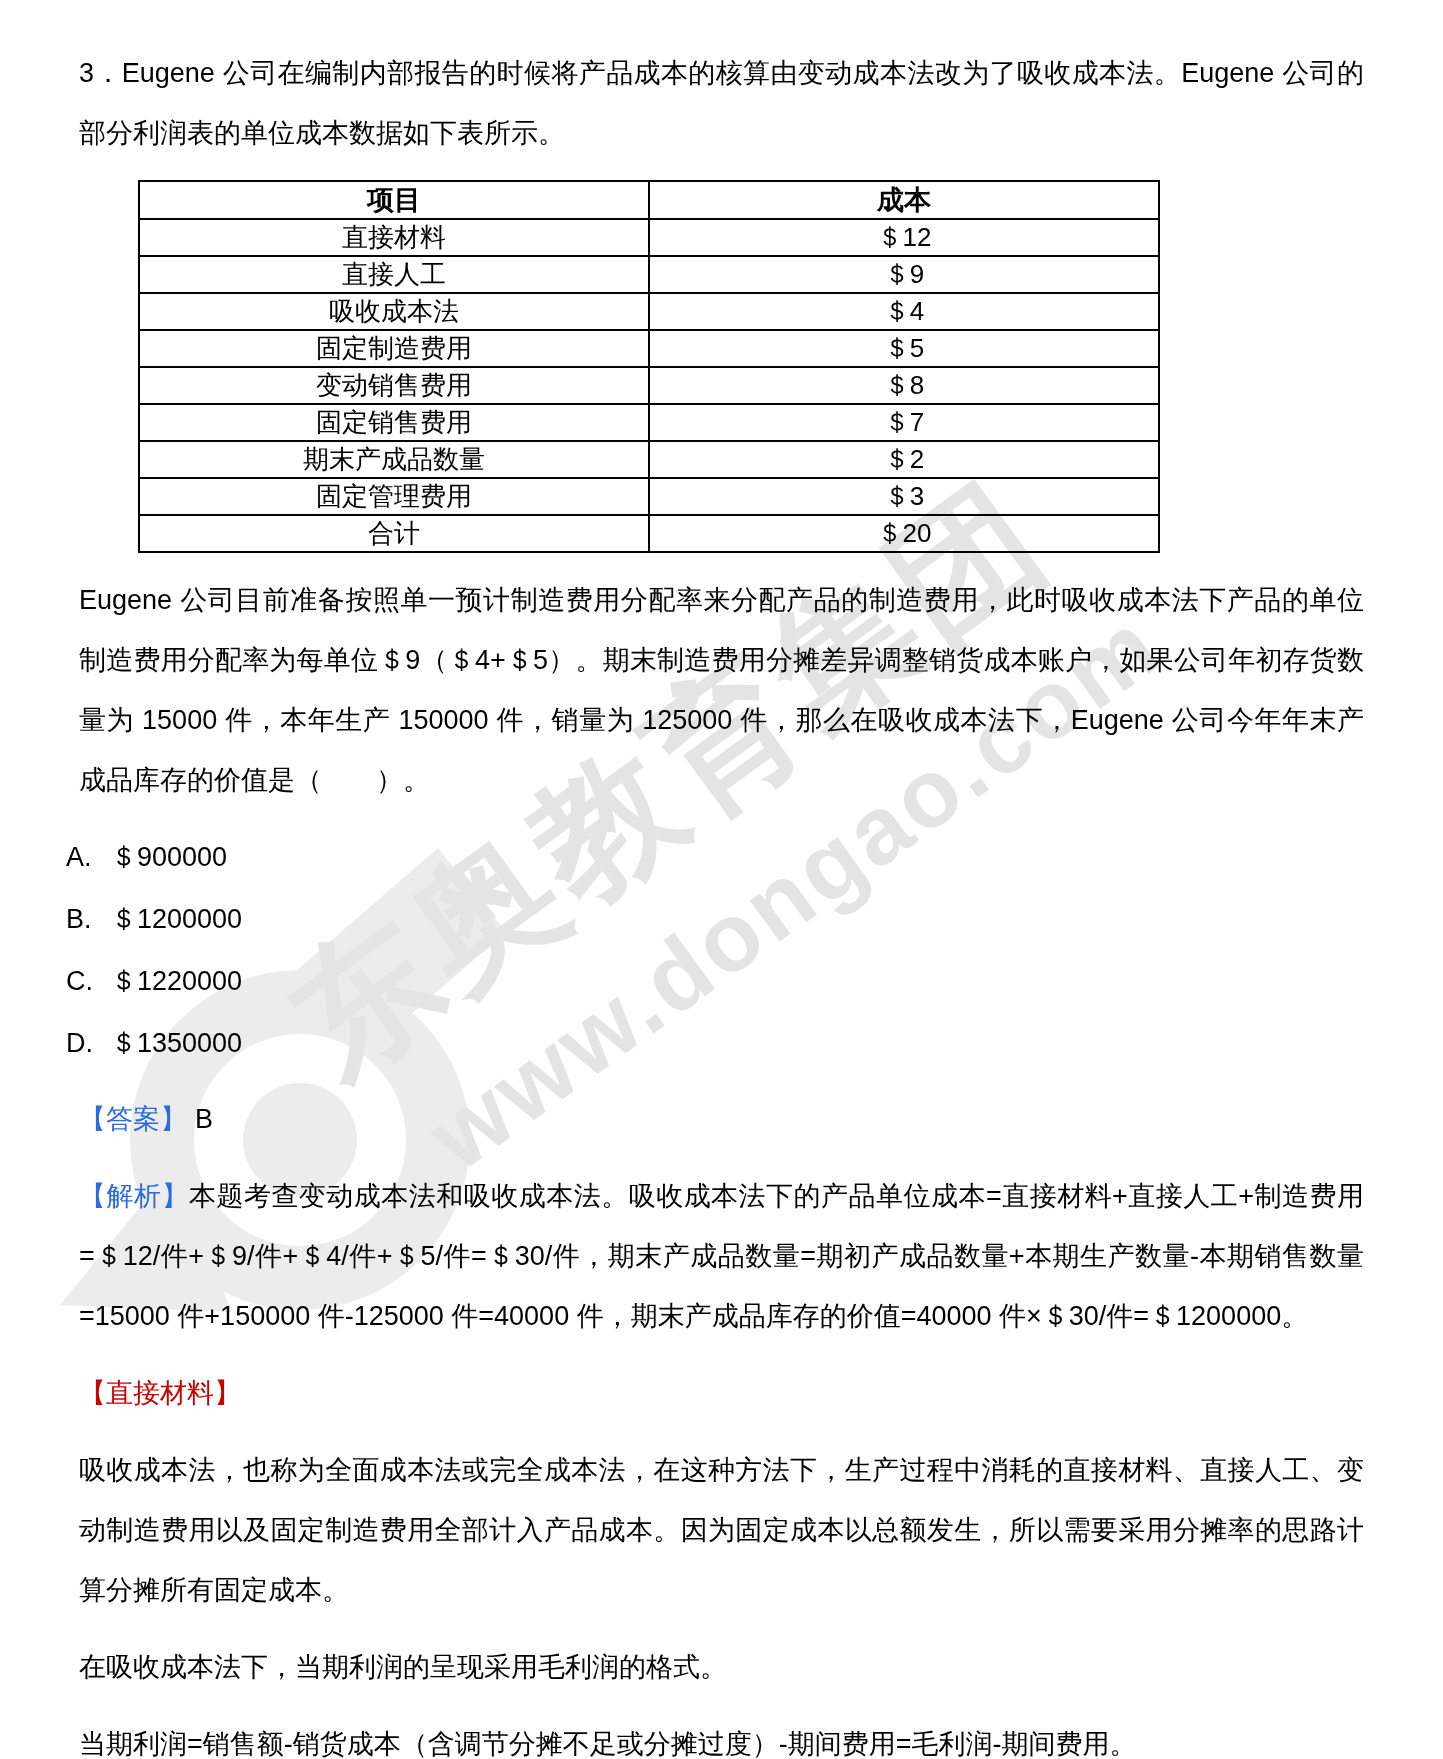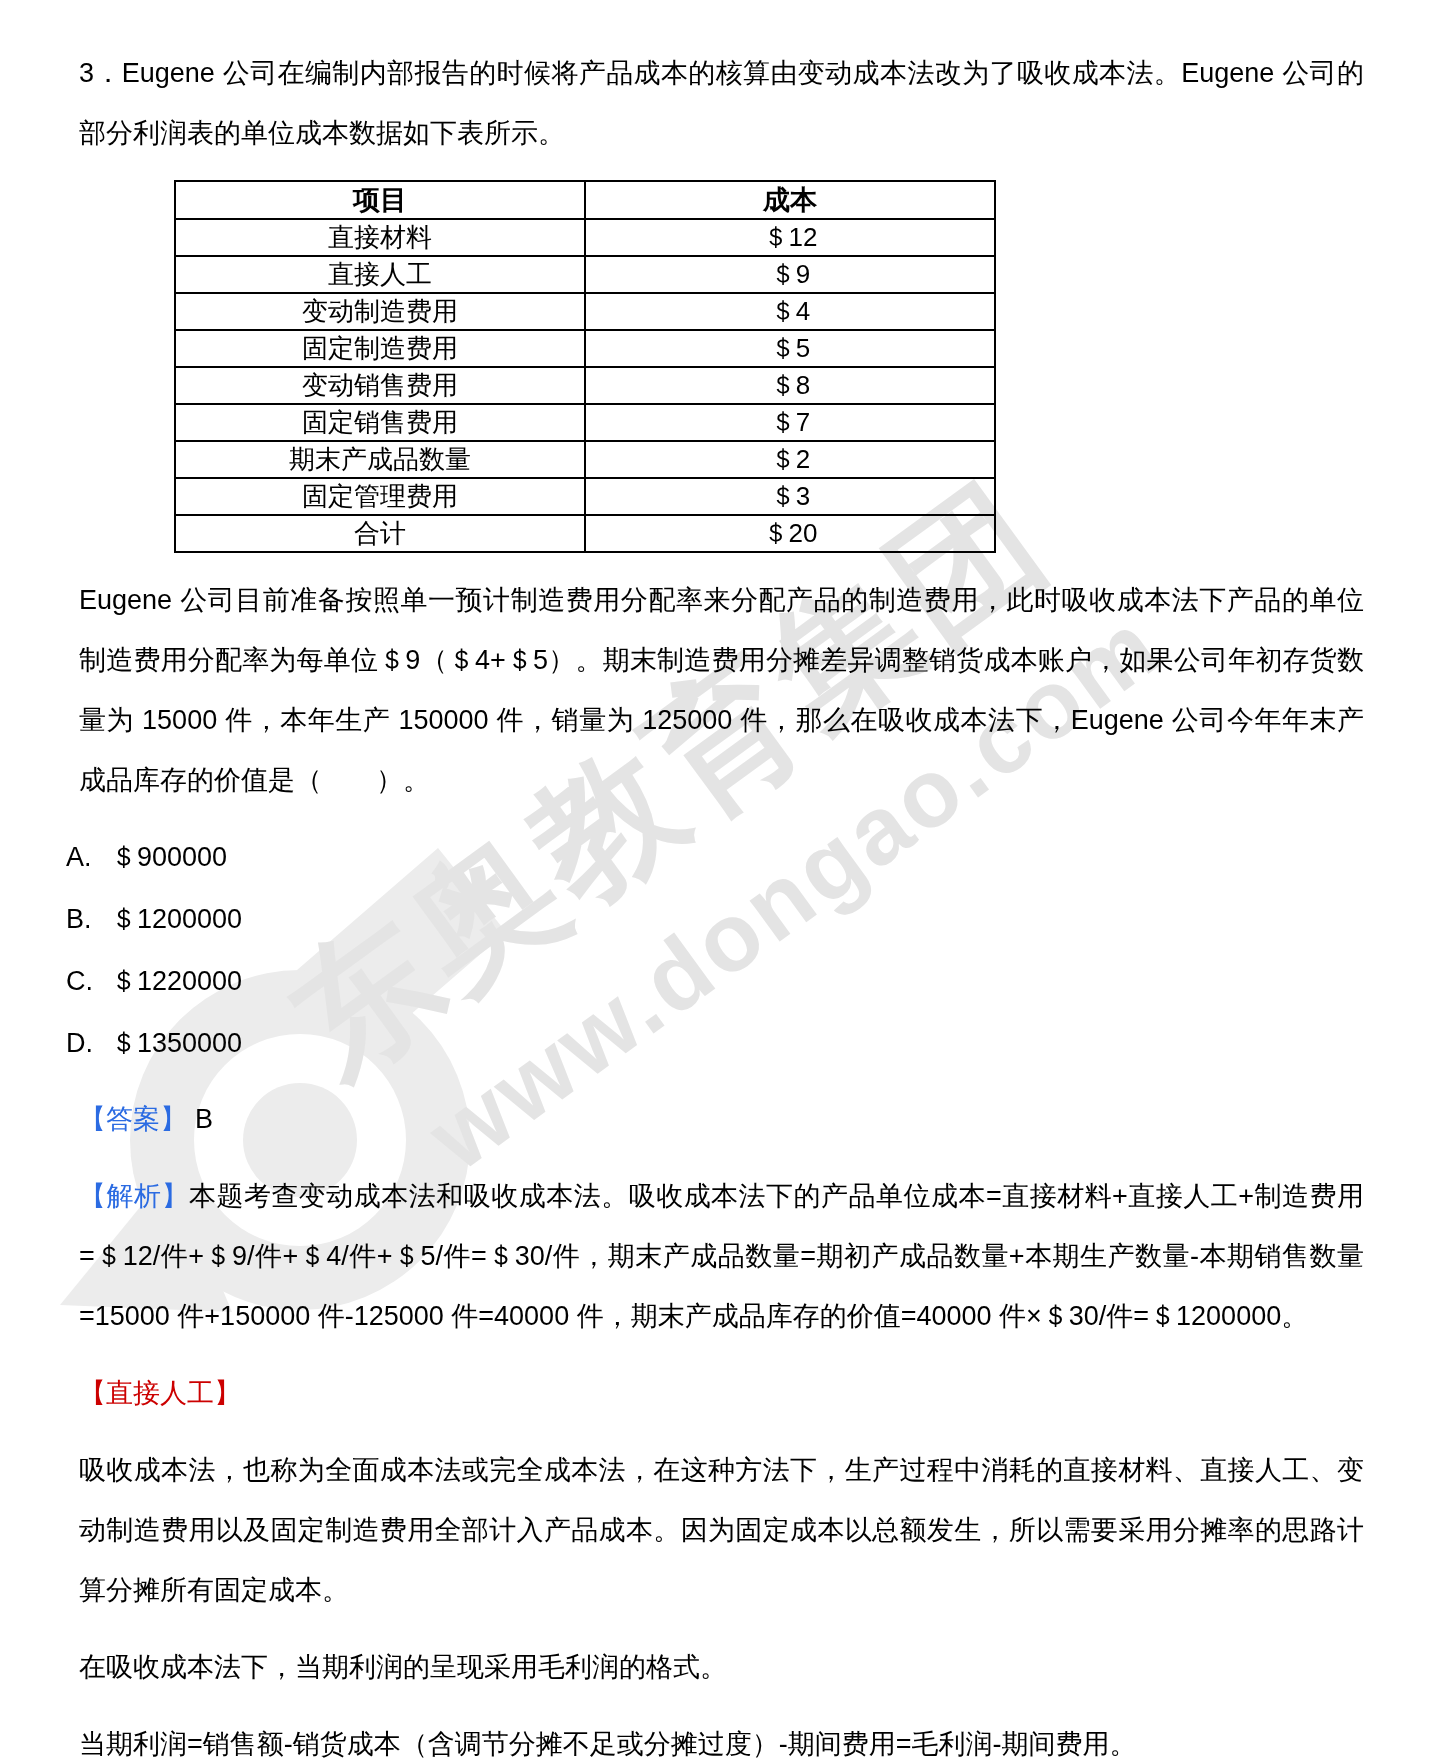--- a/index.html
+++ b/index.html
@@ -28,22 +28,22 @@
     padding:26px 62px 0 62px;
     font-size:27px;
   }
   p.para {
     margin:17px;
     line-height:60px;
     text-align:justify;
   }
   table.cost {
     border-collapse:collapse;
-    margin:2px 0 0 112px;
-    width:822px;
+    margin:2px 0 0 76px;
+    width:1022px;
     table-layout:fixed;
   }
   .cost th, .cost td {
     border:2px solid #000000;
     height:34px;
     text-align:center;
     vertical-align:middle;
     font-size:26px;
     padding:0;
   }
@@ -91,21 +91,21 @@
       <tbody>
         <tr>
           <td>直接材料</td>
           <td>＄12</td>
         </tr>
         <tr>
           <td>直接人工</td>
           <td>＄9</td>
         </tr>
         <tr>
-          <td>变动制造费用</td>
+          <td>吸收成本法</td>
           <td>＄4</td>
         </tr>
         <tr>
           <td>固定制造费用</td>
           <td>＄5</td>
         </tr>
         <tr>
           <td>变动销售费用</td>
           <td>＄8</td>
         </tr>
@@ -147,21 +147,21 @@
 
     <p class="para answer-line">
       <span class="label-blue">【答案】</span><span class="answer-value">B</span>
     </p>
 
     <p class="para">
       <span class="label-blue">【解析】</span><span>本题考查变动成本法和吸收成本法。吸收成本法下的产品单位成本=直接材料+直接人工+制造费用=＄12/件+＄9/件+＄4/件+＄5/件=＄30/件，期末产成品数量=期初产成品数量+本期生产数量-本期销售数量=15000 件+150000 件-125000 件=40000 件，期末产成品库存的价值=40000 件×＄30/件=＄1200000。</span>
     </p>
 
     <p class="para review-label-line">
-      <span class="label-red">【直接人工】</span>
+      <span class="label-red">【直接材料】</span>
     </p>
 
     <p class="para">吸收成本法，也称为全面成本法或完全成本法，在这种方法下，生产过程中消耗的直接材料、直接人工、变动制造费用以及固定制造费用全部计入产品成本。因为固定成本以总额发生，所以需要采用分摊率的思路计算分摊所有固定成本。</p>
     <p class="para">在吸收成本法下，当期利润的呈现采用毛利润的格式。</p>
     <p class="para">当期利润=销售额-销货成本（含调节分摊不足或分摊过度）-期间费用=毛利润-期间费用。</p>
 
   </div>
 </div>
 
 </body></html>

